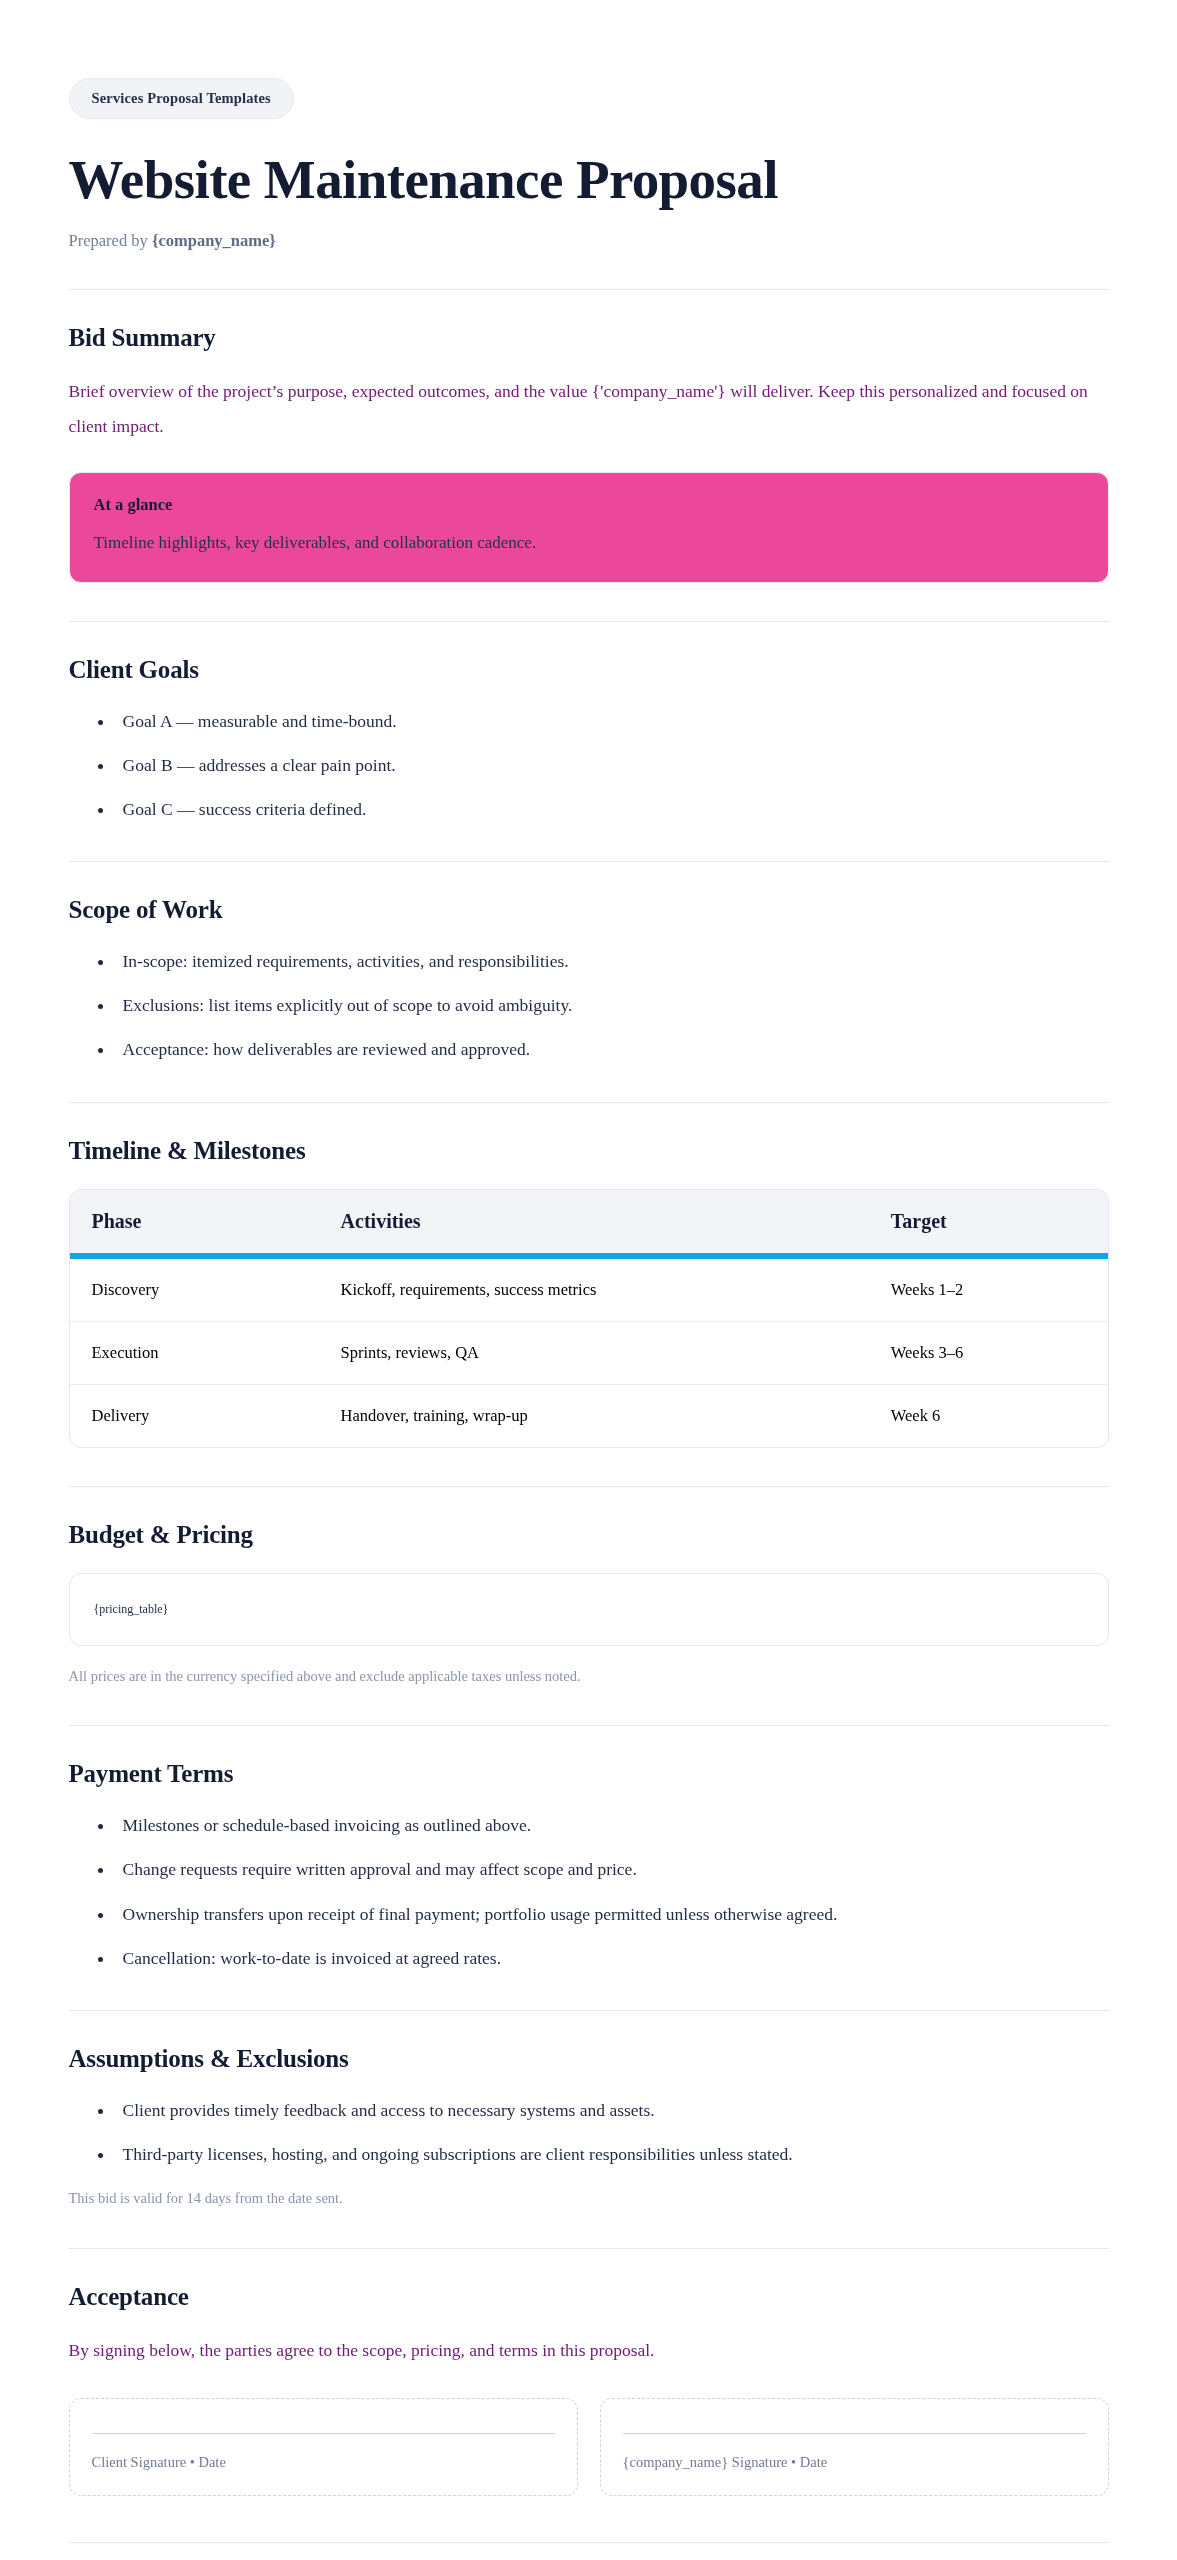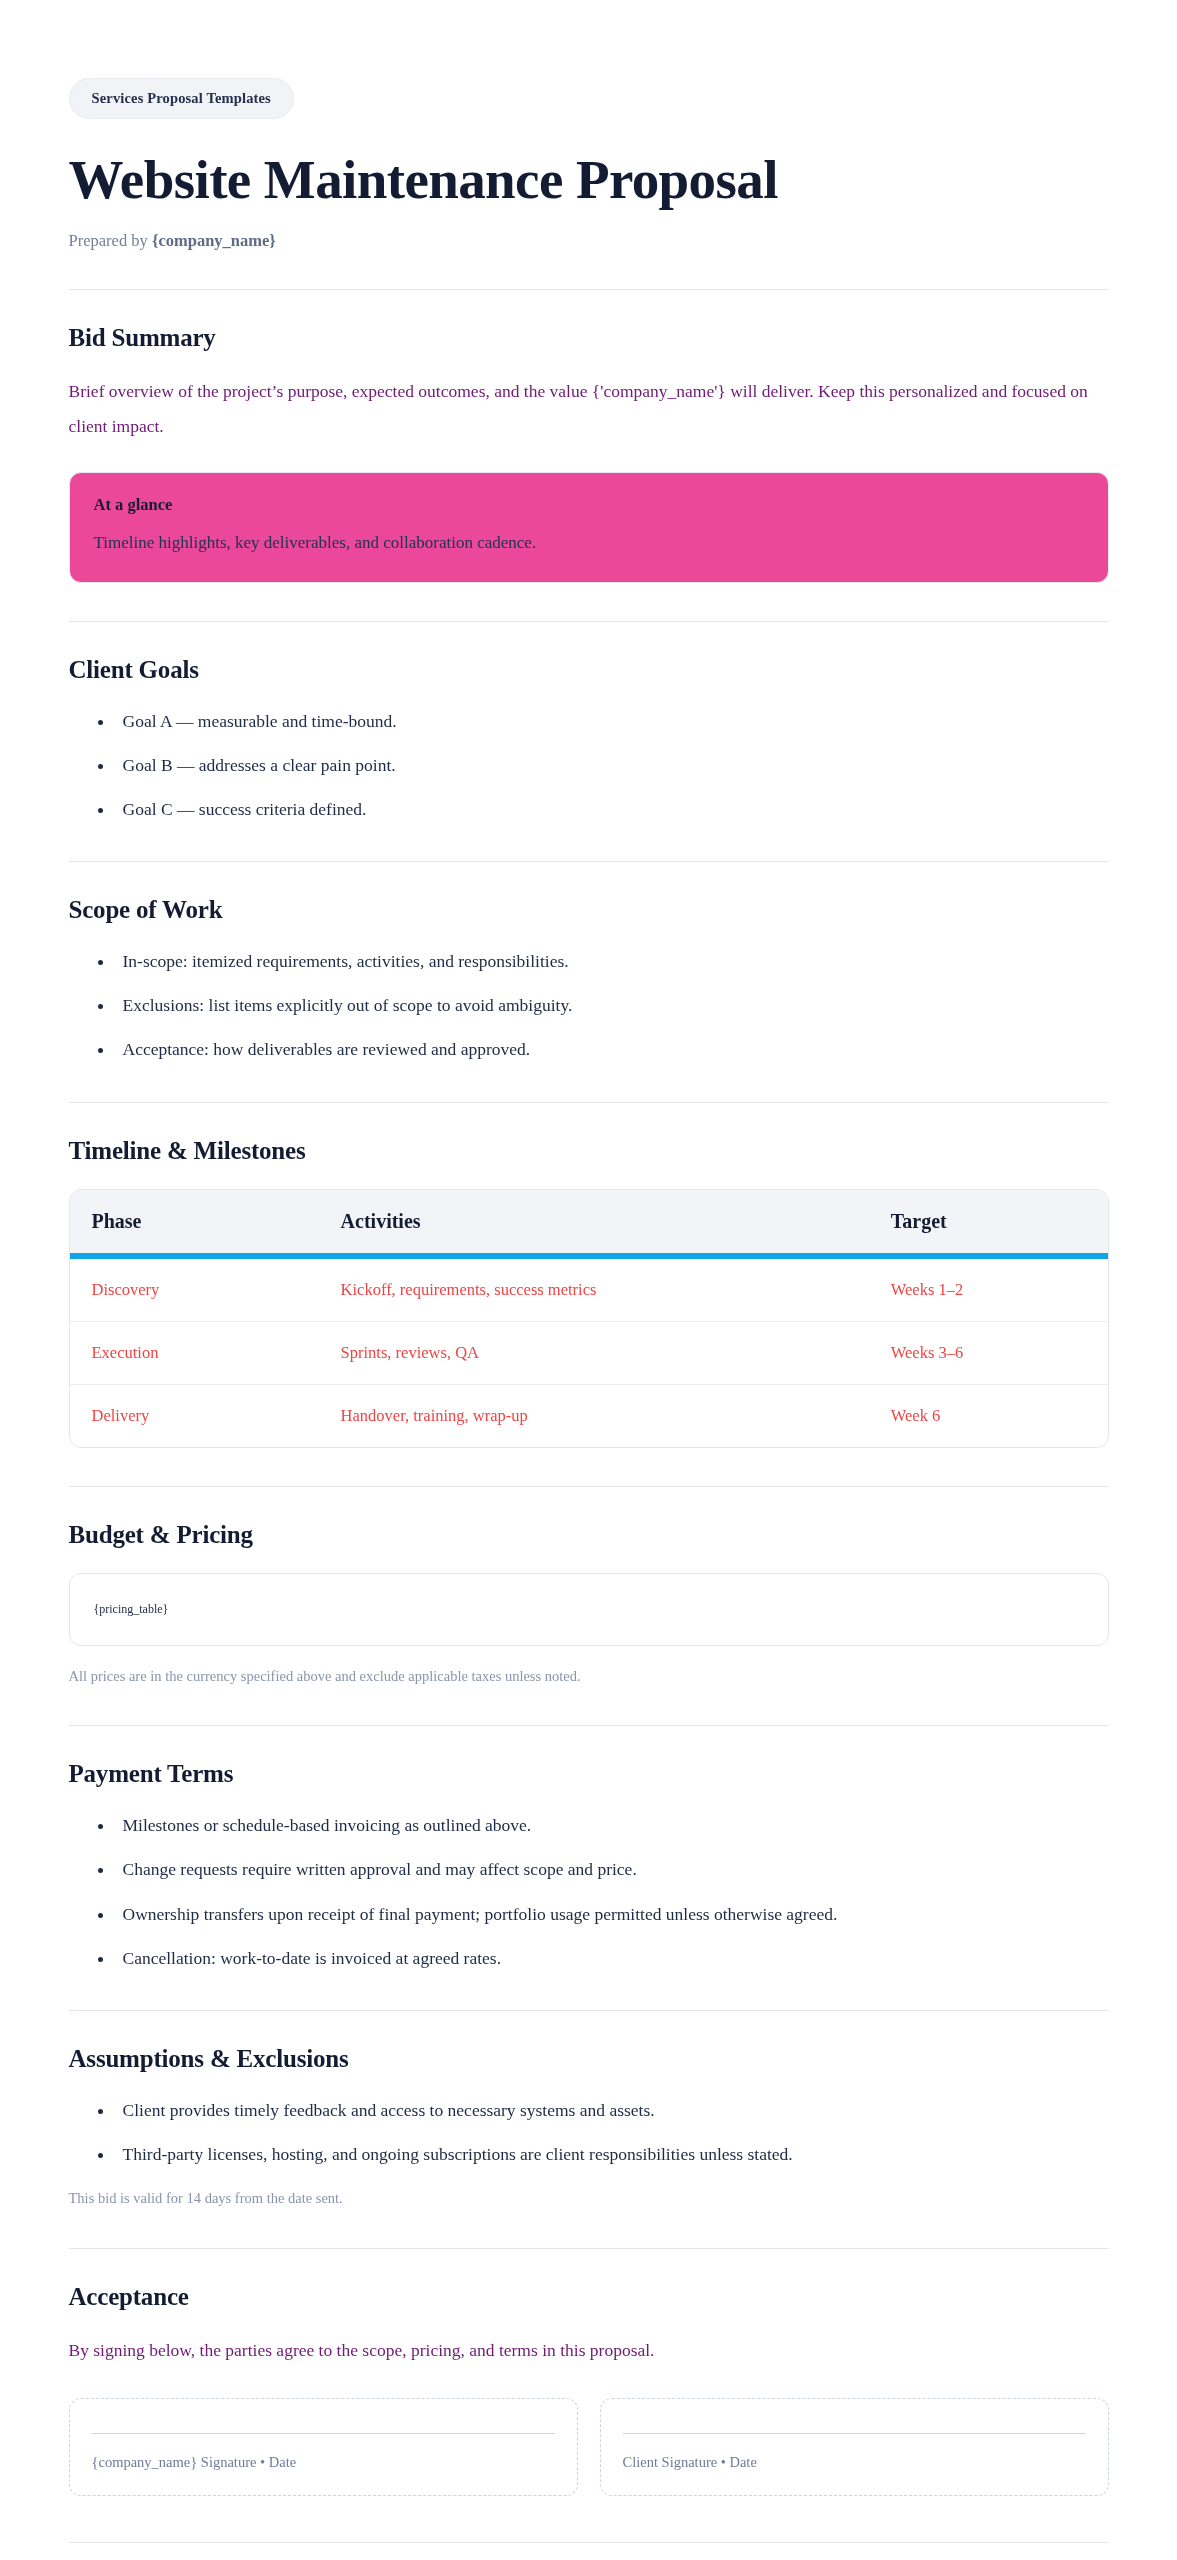--- a/index.html
+++ b/index.html
@@ -132,21 +132,21 @@
     background: #f3f4f7;
     text-align: left;
     font-size: 20px;
     font-weight: bold;
     color: #131c33;
     padding: 20px 22px;
     border-bottom: 6px solid #0ea5e9;
   }
   table.sched tbody td {
     font-size: 16.5px;
-    color: #ef4444;
+    color: #000000;
     padding: 21px 22px;
     border-bottom: 1px solid #ebedf1;
   }
   table.sched tbody tr:last-child td { border-bottom: none; }
   .col-phase { width: 24%; }
   .col-act   { width: 53%; }
   .col-target{ width: 23%; }
 
   
   .pricing-box {
@@ -314,25 +314,25 @@
 
     <div class="rule"></div>
 
     <section>
       <h2 class="section-title">Acceptance</h2>
       <p class="body-text">By signing below, the parties agree to the scope, pricing, and terms in this proposal.</p>
 
       <div class="sig-row">
         <div class="sig-box">
           <div class="sig-line"></div>
-          <div class="sig-label">{company_name} Signature • Date</div>
+          <div class="sig-label">Client Signature • Date</div>
         </div>
         <div class="sig-box">
           <div class="sig-line"></div>
-          <div class="sig-label">Client Signature • Date</div>
+          <div class="sig-label">{company_name} Signature • Date</div>
         </div>
       </div>
     </section>
 
     <div class="footer">
       
     </div>
 
   </div>
 </div>

